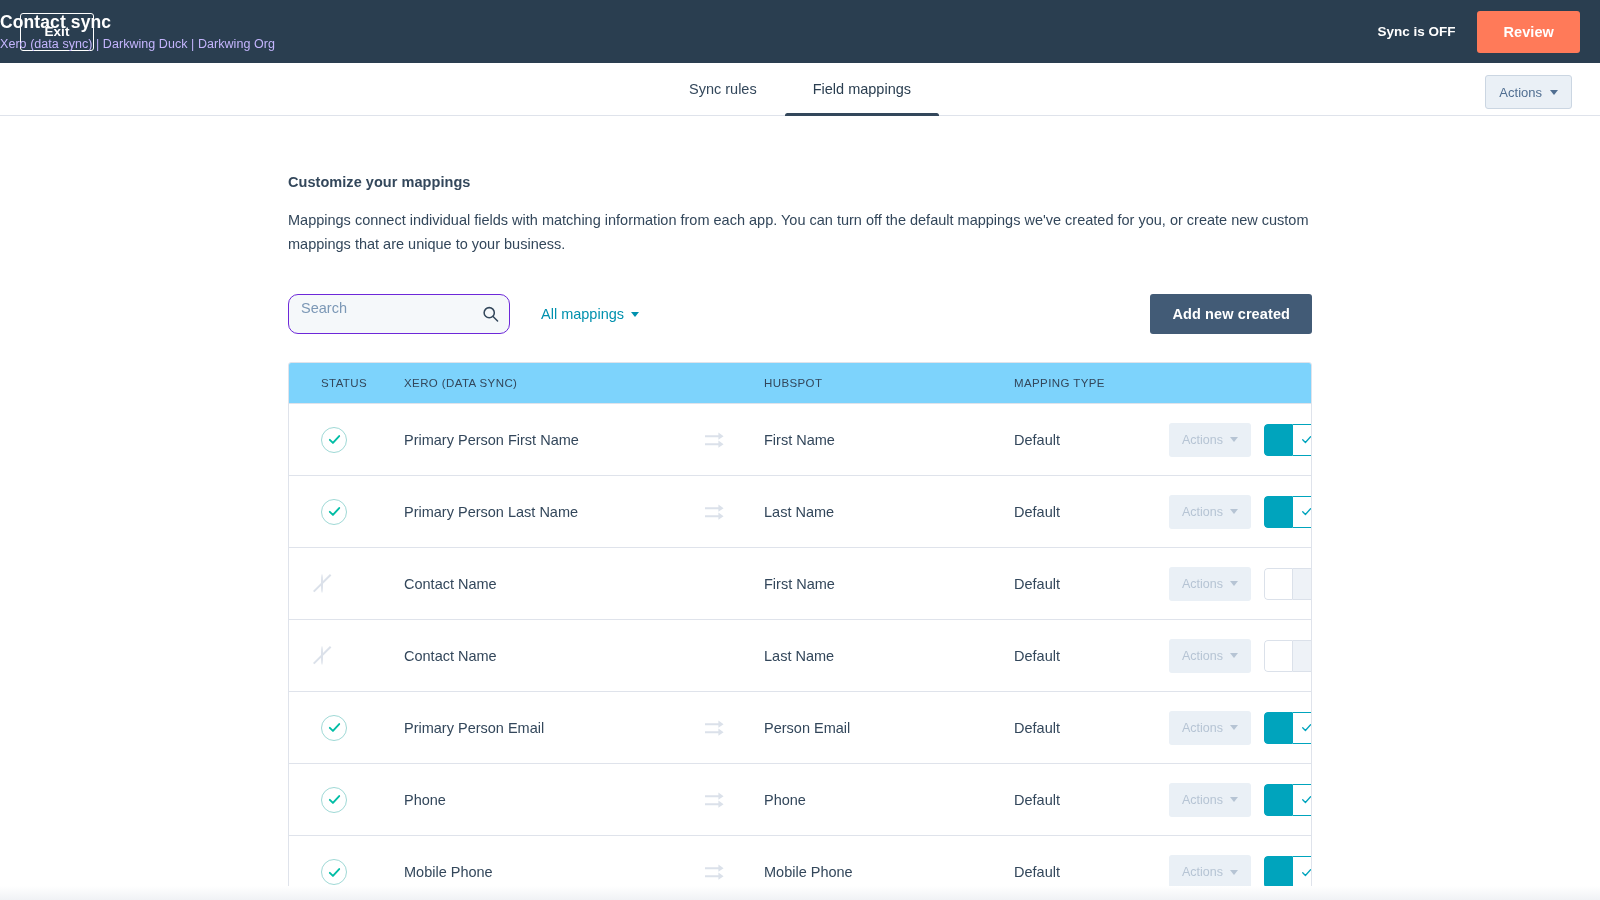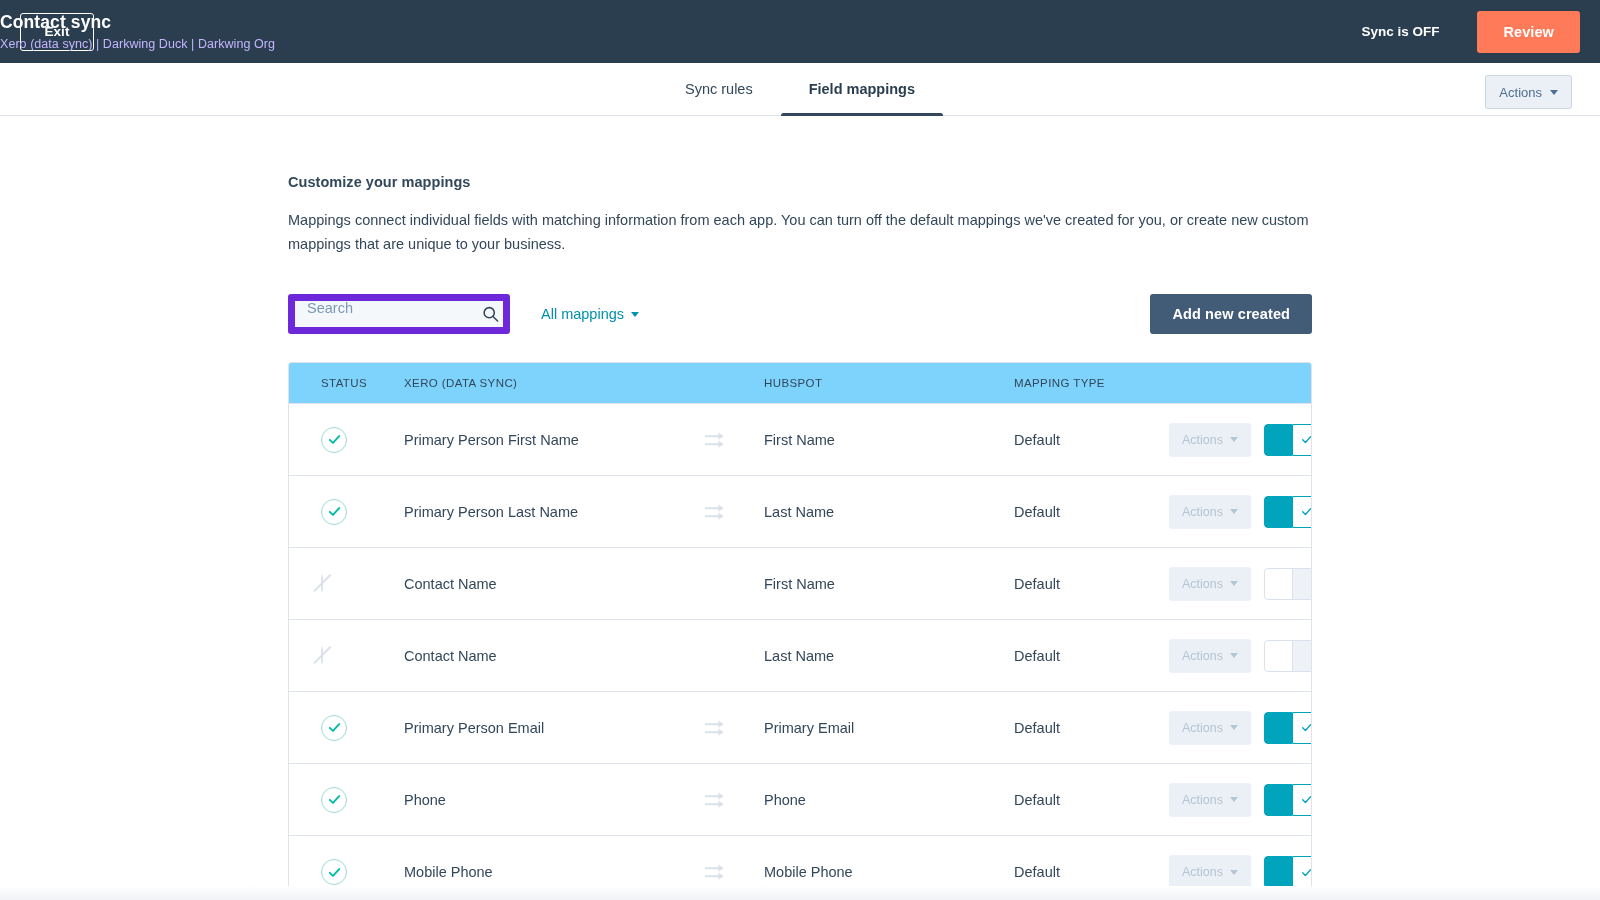--- a/index.html
+++ b/index.html
@@ -69,21 +69,21 @@
     font-size: 12.5px;
     line-height: 18px;
     margin-top: 2px;
     letter-spacing: .05px;
   }
 
   .header-right {
     margin-left: auto;
     display: flex;
     align-items: center;
-    gap: 16px;
+    gap: 0px;
     position: relative;
     z-index: 2;
   }
 
   .sync-status {
     color: #ffffff;
     font-size: 13.5px;
     font-weight: 700;
     margin-right: 22px;
     white-space: nowrap;
@@ -126,21 +126,21 @@
     height: 100%;
     display: flex;
     align-items: center;
     padding: 0 28px;
     font-size: 14.5px;
     color: #33475b;
     cursor: pointer;
     white-space: nowrap;
   }
 
-  .tab.active { font-weight: 700; color: #2a3e50; }
+  .tab.active { font-weight: 400; color: #2a3e50; }
 
   .tab.active::after {
     content: "";
     position: absolute;
     left: 0; right: 0;
     bottom: -3px;
     height: 5px;
     border-radius: 3px;
     background: #33475b;
   }
@@ -210,22 +210,22 @@
 
   .search-wrap {
     position: relative;
     width: 222px;
     height: 40px;
   }
 
   .search-input {
     width: 100%;
     height: 100%;
-    border: 7px solid #6d28d9;
-    border-radius: 3px;
+    border: 1px solid #6d28d9;
+    border-radius: 10px;
     background: #f5f8fa;
     padding: 0 38px 12px 12px;
     font-family: "Liberation Sans", sans-serif;
     font-size: 14.5px;
     color: #33475b;
     outline: none;
   }
   .search-input::placeholder { color: #7c98b6; }
 
   .search-icon {
@@ -551,21 +551,21 @@
                 </svg>
               </span>
             </div>
             <div class="c-source cell-text">Primary Person Email</div>
             <div class="c-arrow">
               <svg class="sync-arrows" viewBox="0 0 22 20">
                 <path d="M21 5.2H7.6V2.6L2.4 6.2 7.6 9.8V7.2H21z" fill="#dbe1ea" transform="scale(-1,1) translate(-22,0)"></path>
                 <path d="M1 13.2h13.4v-2.6l5.2 3.6-5.2 3.6v-2.6H1z" fill="#dbe1ea"></path>
               </svg>
             </div>
-            <div class="c-target cell-text">Primary Email</div>
+            <div class="c-target cell-text">Person Email</div>
             <div class="c-type cell-text">Default</div>
             <div class="c-actions">
               <button class="row-actions">
                 <span>Actions</span>
                 <span class="caret"></span>
               </button>
               <span class="toggle on">
                 <span class="half left"></span>
                 <span class="half right">
                   <svg viewBox="0 0 24 24" width="13" height="13">

